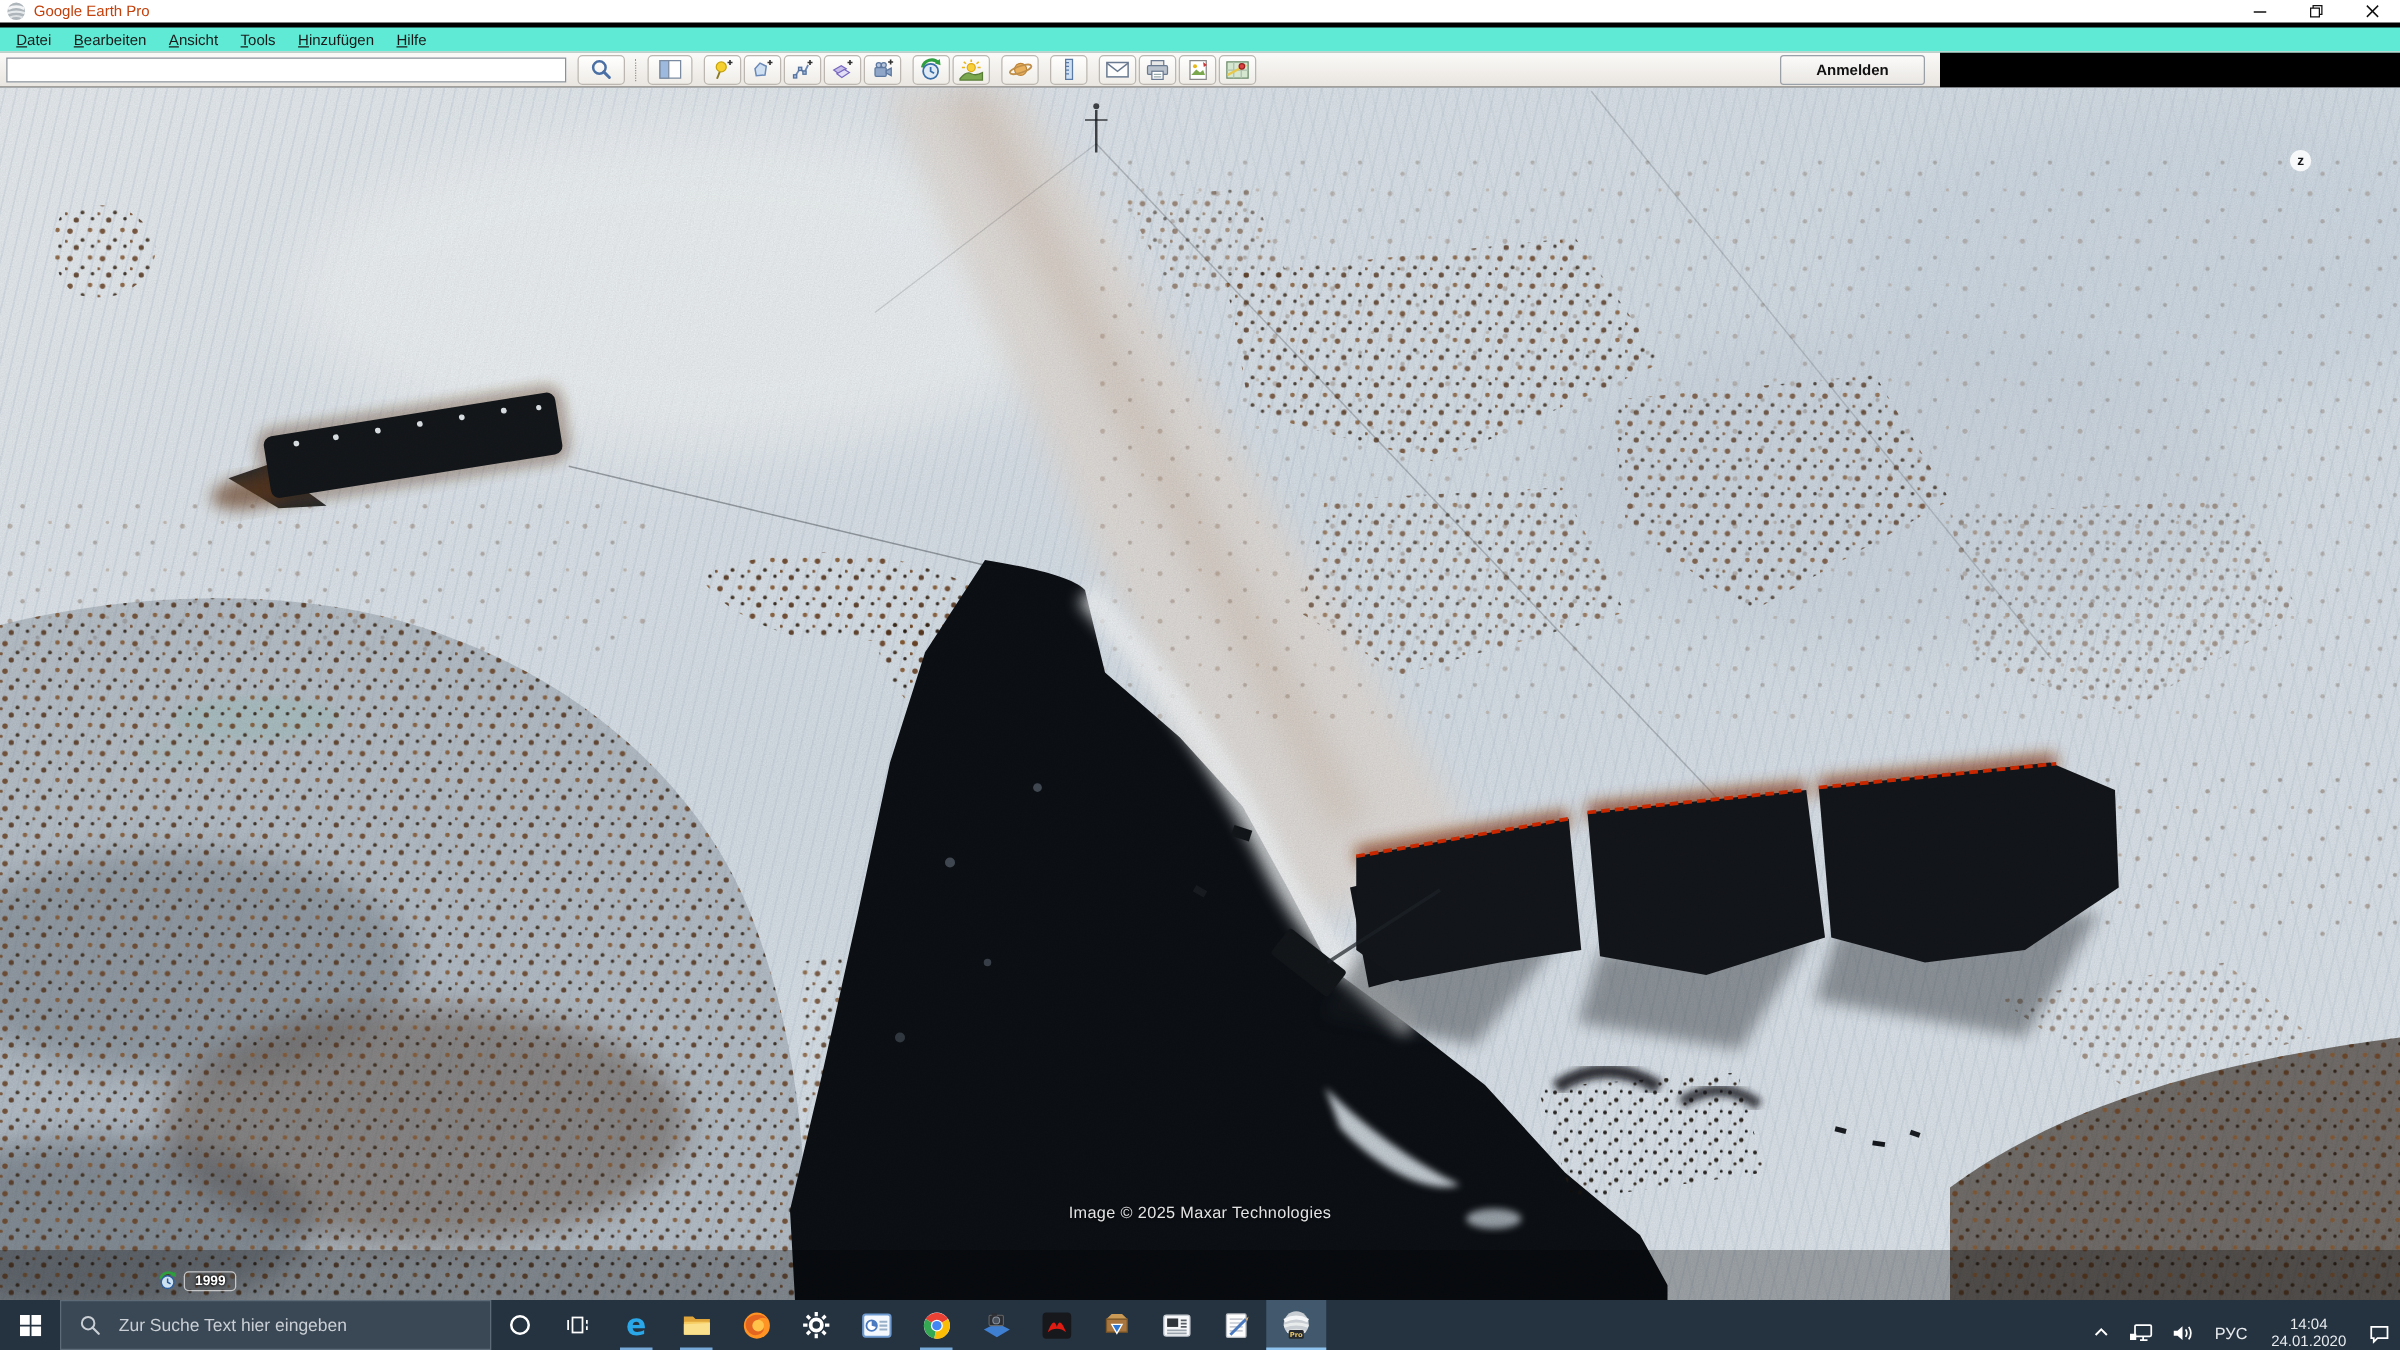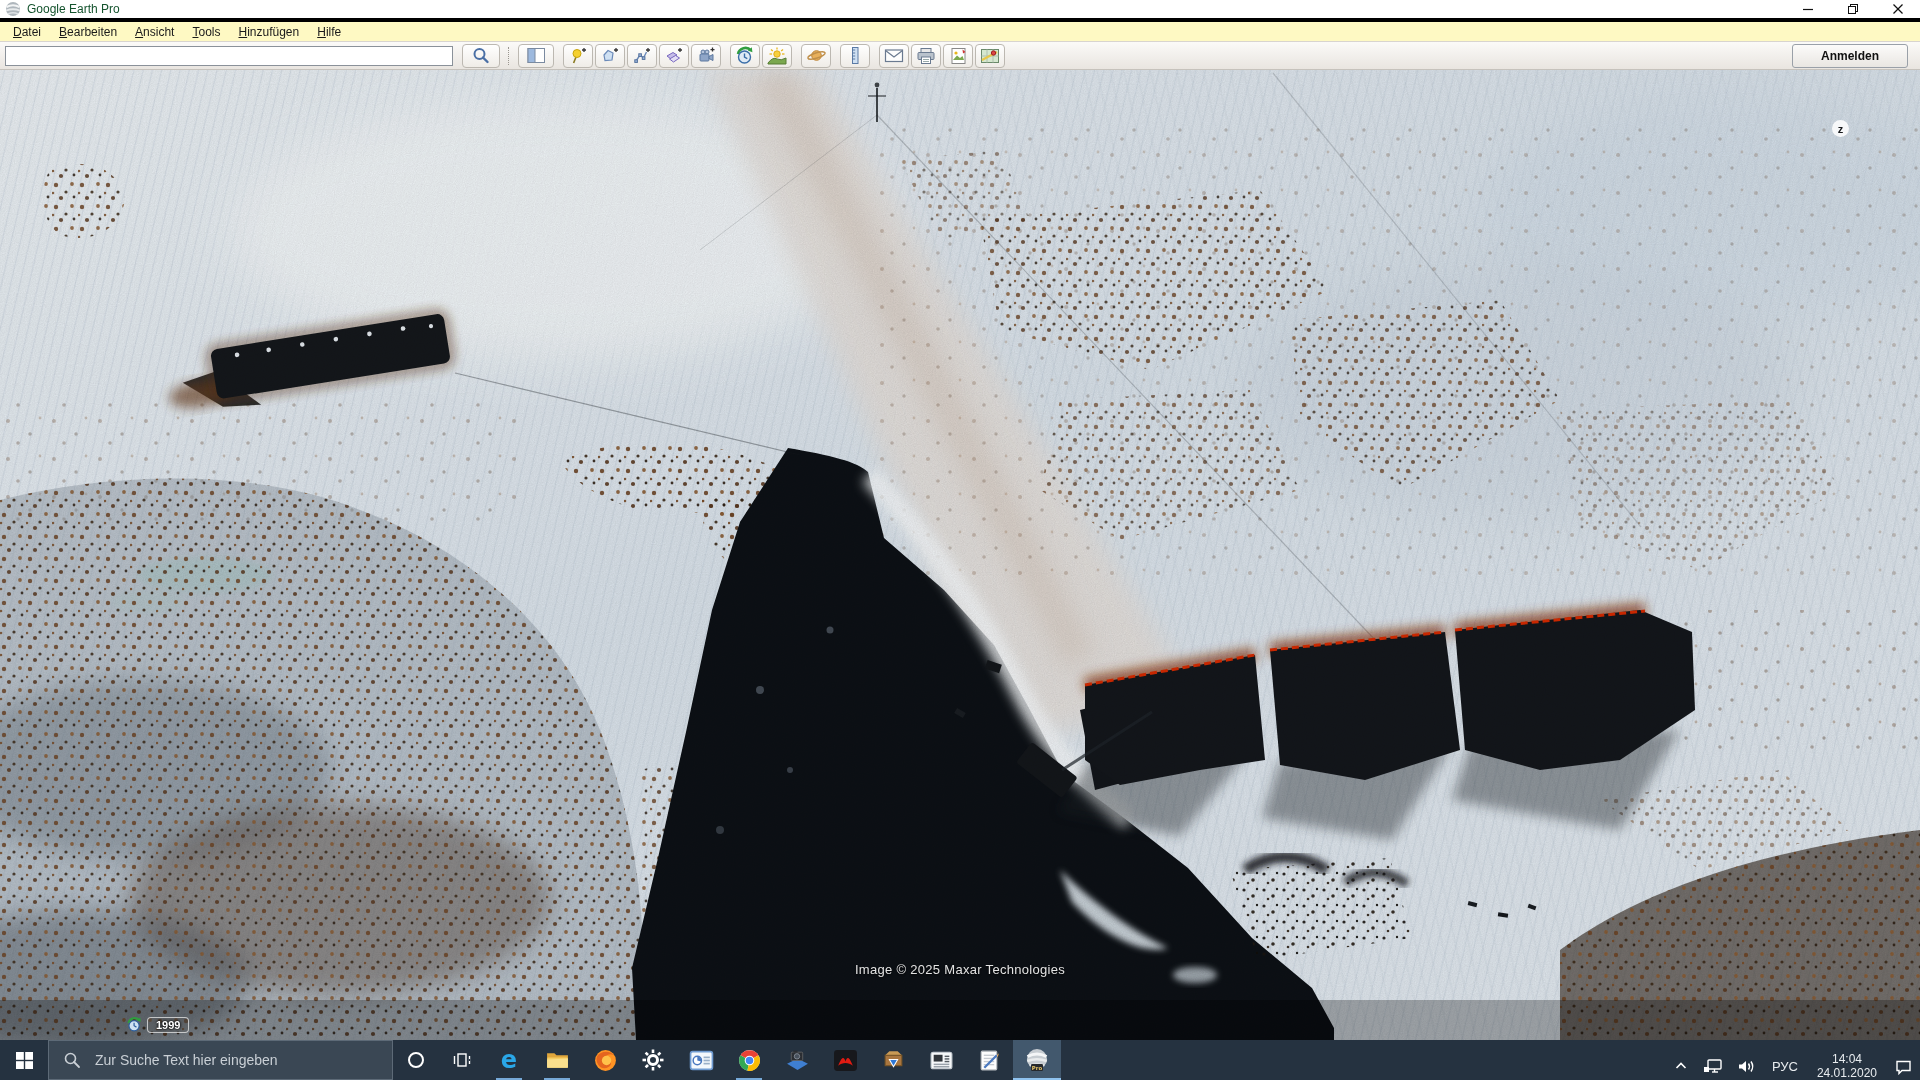--- a/index.html
+++ b/index.html
@@ -1,26 +1,26 @@
 <!DOCTYPE html>
 <html><head>
 <meta charset="utf-8">
 <style>
   html,body{margin:0;padding:0;width:1920px;height:1080px;overflow:hidden;
     font-family:"Liberation Sans",sans-serif;background:#000;}
   .titlebar{position:absolute;left:0;top:0;width:1920px;height:18px;background:#ffffff;
-    display:flex;align-items:center;font-size:12px;color:#14532d;}
+    display:flex;align-items:center;font-size:12px;color:#c2410c;}
   .titlebar .app-icon{width:16px;height:16px;margin:0 6px 0 5px;}
   .win-controls{margin-left:auto;display:flex;height:22px;}
   .win-btn{width:45px;height:22px;display:flex;align-items:center;justify-content:center;}
-  .menubar{position:absolute;left:0;top:22px;width:1920px;height:20px;background:#fef9c3;
+  .menubar{position:absolute;left:0;top:22px;width:1920px;height:20px;background:#5eead4;
     border-bottom:1px solid #d8d4cf;display:flex;align-items:center;font-size:12px;color:#1a1a1a;padding-left:4px;box-sizing:border-box;}
   .menu-item{padding:2px 9px;}
   .menu-item u{text-decoration:underline;}
-  .toolbar{position:absolute;left:0;top:42px;width:1920px;height:28px;box-sizing:border-box;
+  .toolbar{position:absolute;left:0;top:42px;width:1552px;height:28px;box-sizing:border-box;
     background:linear-gradient(#fbfaf8,#e9e5e0);border-bottom:1px solid #c6c2bc;
     display:flex;align-items:center;}
   .search-input{width:438px;height:18px;margin-left:5px;border:1px solid #8a9199;background:#fff;
     font-size:12px;padding:0 4px;}
   .tbtn{height:24px;min-width:30px;margin-left:2px;border:1px solid #bcb8b1;border-radius:4px;
     background:linear-gradient(#ffffff,#efece7);display:flex;align-items:center;justify-content:center;box-sizing:border-box;}
   .tbtn.g{margin-left:9px;}
   .vsep{width:1px;height:18px;margin:0 6px 0 8px;border-left:1px dotted #9a968f;}
   .signin-btn{margin-left:auto;margin-right:12px;height:22px;padding:0 28px;font-size:12px;font-weight:700;color:#111;
     border:1px solid #9aa0a8;border-radius:3px;background:linear-gradient(#fcfbfa,#e9e6e2);display:flex;align-items:center;}

